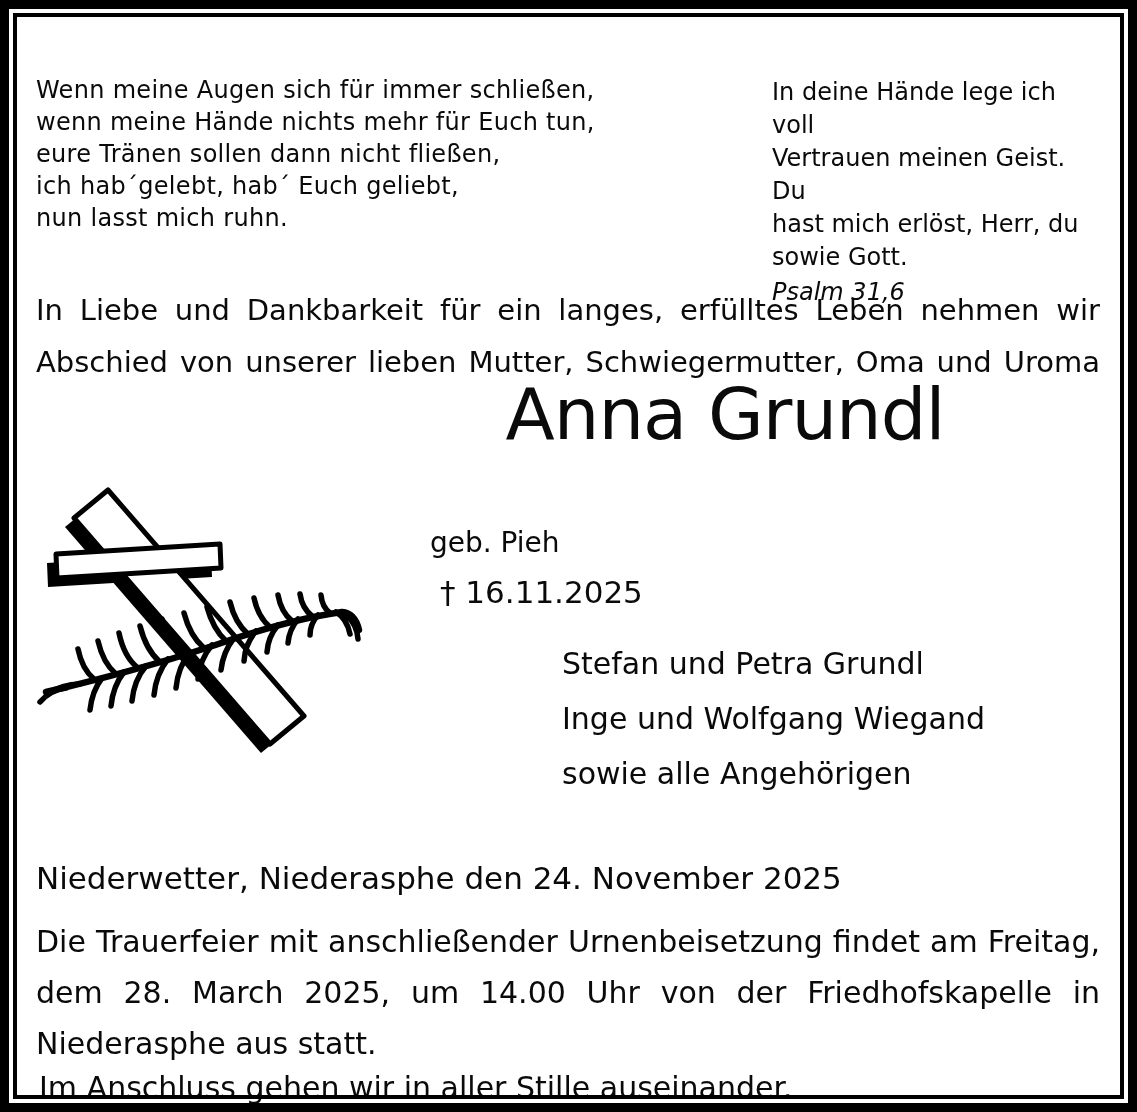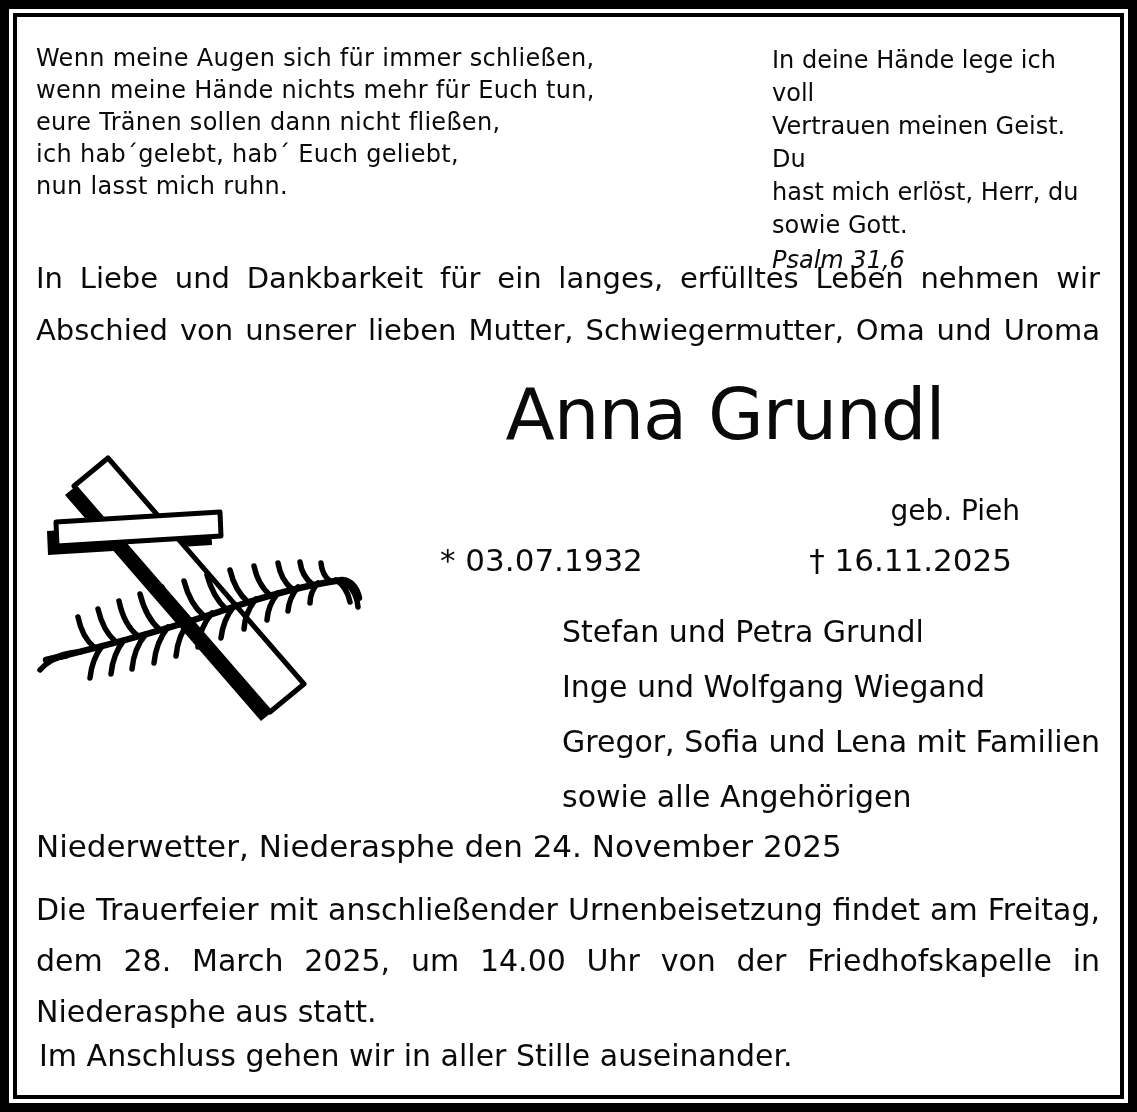--- a/index.html
+++ b/index.html
@@ -8,39 +8,39 @@
     width:1137px;height:1112px;
     background:#ffffff;
     box-sizing:border-box;
     font-family:"DejaVu Sans","Liberation Sans",sans-serif;
     color:#0a0a0a;
     overflow:hidden;
   }
   .frame-outer{position:absolute;inset:0;border:9px solid #000;pointer-events:none;z-index:5;}
   .frame-inner{position:absolute;inset:13px;border:4px solid #000;pointer-events:none;z-index:5;}
 
-  .block{position:absolute;}
+  .block{position:absolute;margin-top:32px;}
 
   .poem{left:36px;top:42px;width:600px;font-size:24px;line-height:32px;letter-spacing:.3px;}
   .psalm{left:772px;top:44px;width:326px;font-size:24px;line-height:33px;}
   .psalm-ref{text-align:left;font-style:italic;margin-top:2px;}
 
   .intro{left:36px;top:252px;width:1064px;font-size:29px;line-height:52px;}
   .just{text-align:justify;text-align-last:justify;}
 
   .name{
     left:390px;top:362px;width:670px;
     text-align:center;
     font-size:72px;line-height:104px;
     letter-spacing:-1px;
     white-space:nowrap;
     font-weight:400;
     margin:0;
   }
-  .maiden{left:430px;top:494px;width:590px;text-align:right;font-size:28px;}
+  .maiden{left:430px;top:494px;width:590px;text-align:left;font-size:28px;}
   .dates{left:440px;top:542px;width:572px;display:flex;justify-content:space-between;font-size:31px;}
   .mourners{left:562px;top:604px;width:540px;font-size:30px;line-height:55px;}
 
   .place-date{left:36px;top:828px;width:900px;font-size:31px;}
   .funeral{left:36px;top:884px;width:1064px;font-size:30px;line-height:51px;}
   .closing{left:39px;top:1038px;width:900px;font-size:30px;}
 
   .cross-art{left:36px;top:446px;width:338px;height:346px;}
   .cross-art svg{display:block;width:100%;height:100%;}
 </style>
@@ -69,21 +69,20 @@
 
   <div class="block intro">
     <div class="just">In Liebe und Dankbarkeit für ein langes, erfülltes Leben nehmen wir</div>
     <div class="just">Abschied von unserer lieben Mutter, Schwiegermutter, Oma und Uroma</div>
   </div>
 
   <h1 class="block name">Anna Grundl</h1>
   <div class="block maiden">geb. Pieh</div>
 
   <div class="block dates">
-    <span>* 03.07.1932</span>
     <span>† 16.11.2025</span>
   </div>
 
   <div class="block cross-art">
     <svg viewBox="0 0 338 346" xmlns="http://www.w3.org/2000/svg" aria-hidden="true">
 
       <g transform="translate(-9,9)" fill="#000">
         <polygon points="38,40 72,12 268,238 234,266"></polygon>
         <polygon points="20,76 184,66 185,90 21,100"></polygon>
       </g>
@@ -124,21 +123,20 @@
 
         <path d="M 300 134 q 11 7 14 22"></path>
         <path d="M 310 137 q 11 9 12 24"></path>
       </g>
     </svg>
   </div>
 
   <div class="block mourners">
     <div>Stefan und Petra Grundl</div>
     <div>Inge und Wolfgang Wiegand</div>
-    <div>Gregor, Sofia und Lena mit Familien</div>
     <div>sowie alle Angehörigen</div>
   </div>
 
   <div class="block place-date">Niederwetter, Niederasphe den 24. November 2025</div>
 
   <div class="block funeral">
     <div class="just">Die Trauerfeier mit anschließender Urnenbeisetzung findet am Freitag,</div>
     <div class="just">dem 28. March 2025, um 14.00 Uhr von der Friedhofskapelle in</div>
     <div>Niederasphe aus statt.</div>
   </div>

